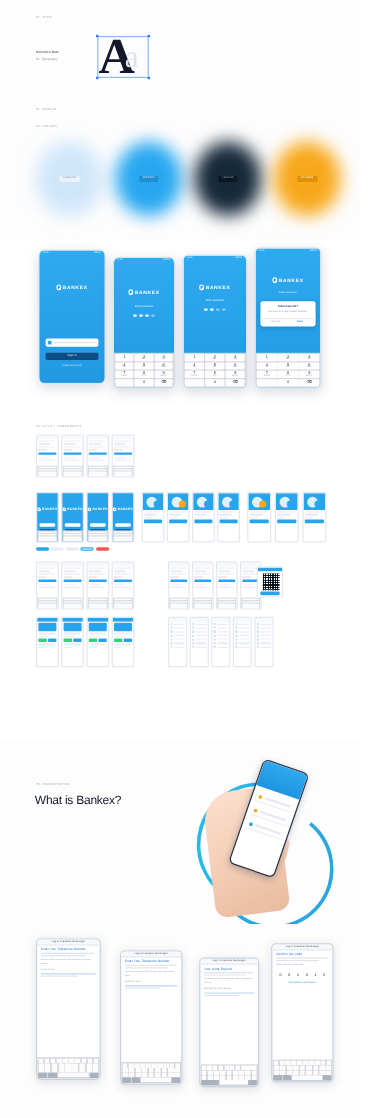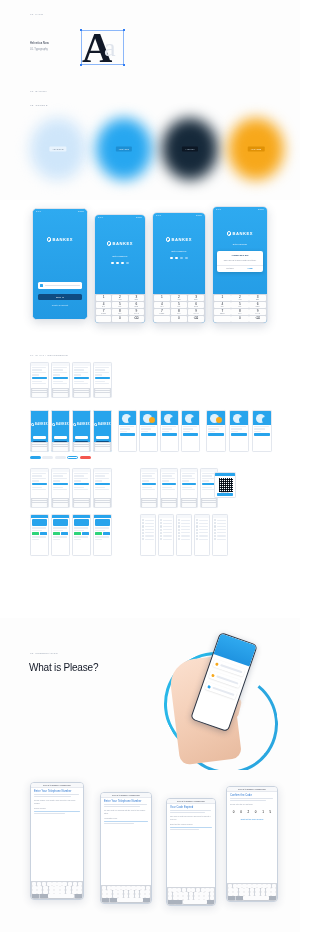--- a/index.html
+++ b/index.html
@@ -1008,21 +1008,21 @@
     <div style="position:absolute;left:214px;top:120px;width:22px;height:26px;background:#fff;border:.4px solid #e3e7ee;border-radius:1.2px;overflow:hidden">
       <div class="mini-head mini-blue" style="height:3px"></div>
       <div class="qr" style="left:4px;top:5px;width:14px;height:14px;position:absolute"></div>
       <div style="position:absolute;left:2px;right:2px;bottom:4px;font-size:1.5px;color:#8b94a3;text-align:center">Scan to pay</div>
       <div class="mini-btn" style="position:absolute;left:2px;right:2px;bottom:1px;margin:0"></div>
     </div>
   </section>
 
   <section class="about">
     <div class="sec-label">05. Presentation</div>
-    <h2>What is Please?</h2>
+    <h2>What is Bankex?</h2>
     <div class="about-copy">
       <p>
         <span class="faux-line dark" style="width:94%"></span>
         <span class="faux-line dark" style="width:99%"></span>
         <span class="faux-line dark" style="width:92%"></span>
         <span class="faux-line dark" style="width:97%"></span>
       </p>
       <p>
         <span class="faux-line" style="width:96%"></span>
         <span class="faux-line" style="width:99%"></span>

